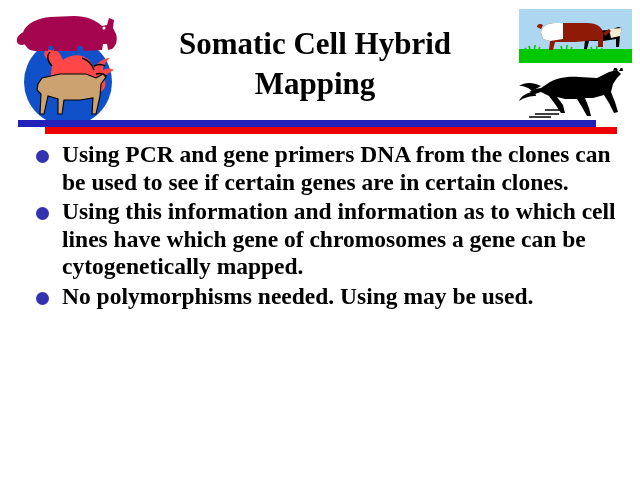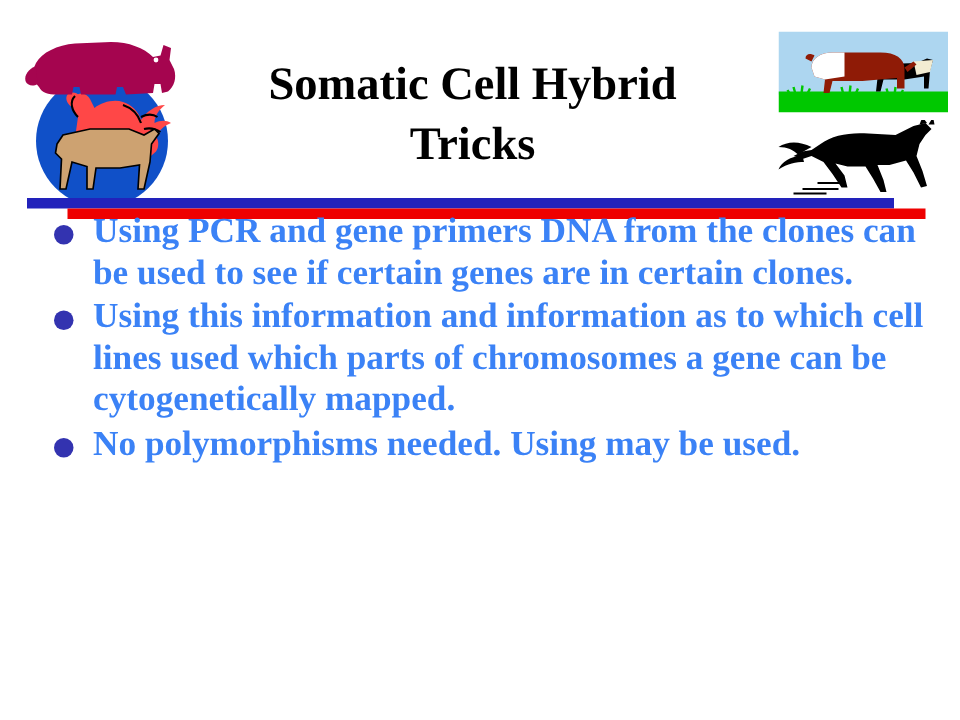--- a/index.html
+++ b/index.html
@@ -11,21 +11,21 @@
     width: 640px;
     height: 480px;
     position: relative;
     overflow: hidden;
     font-family: "Liberation Serif", "DejaVu Serif", serif;
   }
 
   
   #slide-header {
     position: absolute;
-    left: 0; top: 12px;
+    left: 0; top: 0;
     width: 640px;
     height: 135px;
   }
 
   
   #livestock-logo {
     position: absolute;
     left: 8px;
     top: 4px;
     width: 120px;
@@ -103,21 +103,21 @@
     width: 13px;
     height: 13px;
     border-radius: 50%;
     background: #3333b0;
   }
   .bullet-text {
     display: block;
     font-size: 23.5px;
     font-weight: bold;
     line-height: 27.5px;
-    color: #3b82f6;
+    color: #000000;
     font-family: "Liberation Serif", "DejaVu Serif", serif;
   }
 </style>
 </head>
 <body>
 
 <div id="slide-header">
 
   <div id="livestock-logo">
     <svg width="120" height="124" viewBox="0 0 120 124" xmlns="http://www.w3.org/2000/svg">
@@ -154,21 +154,21 @@
                  L76 47 L74 42 L70 42 L69 47 L46 47 L45 42 L41 42 L40 47
                  L30 47 C24 47 20 46 18 42 Z"></path>
         <path d="M16 28 C11 30 8 34 9 38 C10 41 14 42 17 40 Z"></path>
       </g>
       <circle cx="96" cy="24" r="1.6" fill="#ffffff"></circle>
     </svg>
   </div>
 
   <div id="slide-title">
     <div>Somatic Cell Hybrid</div>
-    <div>Tricks</div>
+    <div>Mapping</div>
   </div>
 
   <div id="cattle-photo">
     <svg width="113" height="54" viewBox="0 0 113 54" xmlns="http://www.w3.org/2000/svg">
       <rect x="0" y="0" width="113" height="42" fill="#add6f0"></rect>
       <rect x="0" y="40" width="113" height="14" fill="#00c800"></rect>
 
       <g>
         <path d="M62 22 L92 21 L99 18 L103 19 L101 26 L100 38 L97 38 L97 30
                  L84 32 L70 32 L68 40 L65 40 L66 31 L61 28 Z" fill="#000000"></path>
@@ -217,21 +217,21 @@
 
 <div id="bullet-list">
 
   <div class="bullet-item">
     <span class="bullet-marker"></span>
     <span class="bullet-text">Using PCR and gene primers DNA from the clones can be used to see if certain genes are in certain clones.</span>
   </div>
 
   <div class="bullet-item">
     <span class="bullet-marker"></span>
-    <span class="bullet-text">Using this information and information as to which cell lines used which parts of chromosomes a gene can be cytogenetically mapped.</span>
+    <span class="bullet-text">Using this information and information as to which cell lines have which gene of chromosomes a gene can be cytogenetically mapped.</span>
   </div>
 
 
   <div class="bullet-item">
     <span class="bullet-marker"></span>
     <span class="bullet-text">No polymorphisms needed. Using may be used.</span>
   </div>
 
 </div>
 

